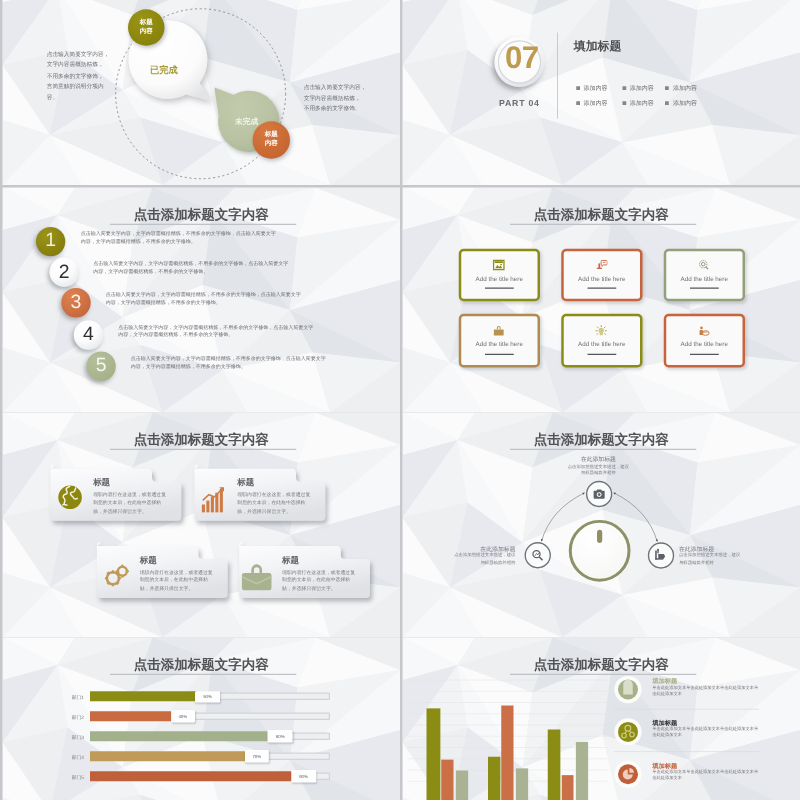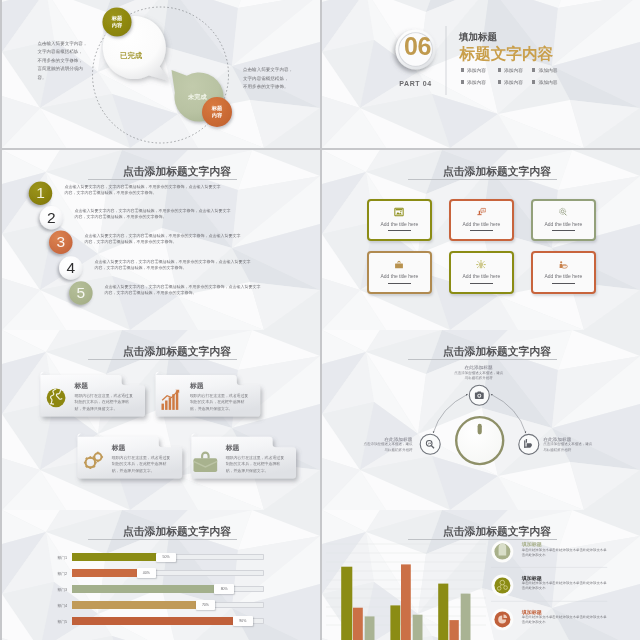--- a/index.html
+++ b/index.html
@@ -3,21 +3,21 @@
 <meta charset="utf-8">
 <style>
 html,body{margin:0;padding:0;}
 body{width:640px;height:640px;background:#c6c7ca;font-family:"Liberation Sans",sans-serif;overflow:hidden;}
 #grid{position:absolute;left:0;top:0;width:640px;height:640px;}
 .slide{position:absolute;width:318px;height:180px;overflow:hidden;background:#eef0f1;}
 .c0{left:2px}.c1{left:322px}
 .r0{top:-32px}.r1{top:150px}.r2{top:330px}.r3{top:510px}
 .bgsvg{position:absolute;left:0;top:0;width:318px;height:180px;}
 .lay{position:absolute;left:0;top:0;width:318px;height:180px;}
-.stitle{position:absolute;left:16px;width:318px;text-align:center;font-size:10.8px;font-weight:bold;color:#535356;}
+.stitle{position:absolute;left:0;width:318px;text-align:center;font-size:10.8px;font-weight:bold;color:#535356;}
 .sline{position:absolute;height:1px;background:#bfc2c6;}
 
 
 .s1-badge{position:absolute;border-radius:50%;display:flex;flex-direction:column;align-items:center;justify-content:center;color:#fff;font-size:5.2px;line-height:6.6px;font-weight:bold;text-align:center;}
 .s1-txt{position:absolute;font-size:4.55px;line-height:8.6px;color:#6a6a6e;}
 .s1-bub{position:absolute;font-size:7.4px;font-weight:bold;}
 
 
 .s2-num{position:absolute;font-size:25px;font-weight:bold;color:#c09a4e;letter-spacing:-0.5px;}
 .s2-part{position:absolute;font-size:7px;color:#6a6a6d;letter-spacing:0.6px;font-weight:bold;}
@@ -177,24 +177,23 @@
           </linearGradient>
     <filter id="sh3" x="-60%" y="-60%" width="240%" height="240%">
             <feDropShadow dx="-1.8" dy="2.6" stdDeviation="2.2" flood-color="#585c64" flood-opacity="0.5"></feDropShadow>
           </filter>
    </defs>
    <circle cx="93.6" cy="81.6" r="20" fill="url(#ring2)" filter="url(#sh3)"></circle>
    <circle cx="93.6" cy="81.6" r="16.8" fill="none" stroke="#d7d9dd" stroke-width="1.1"></circle>
    <circle cx="93.6" cy="81.6" r="16.2" fill="#fbfbfc"></circle>
    <line x1="124" y1="58" x2="124" y2="127" stroke="#c3c5cb" stroke-width="0.7"></line>
   </svg>
-  <div class="s2-num" style="left:82px;top:64px;">06</div>
+  <div class="s2-num" style="left:82px;top:64px;">07</div>
   <div class="s2-part" style="left:68.5px;top:111.5px;width:50px;text-align:center;">PART 04</div>
   <div class="s2-sub" style="left:137px;top:63px;">填加标题</div>
-  <div class="s2-title" style="left:137.5px;top:76px;">标题文字内容</div>
   <div class="s2-bul" style="left:138.5px;top:99px;">
         <span class="s2-mk"></span>
         <span>添加内容</span>
       </div>
   <div class="s2-bul" style="left:175.5px;top:99px;">
         <span class="s2-mk"></span>
         <span>添加内容</span>
       </div>
   <div class="s2-bul" style="left:210px;top:99px;">
         <span class="s2-mk"></span>

